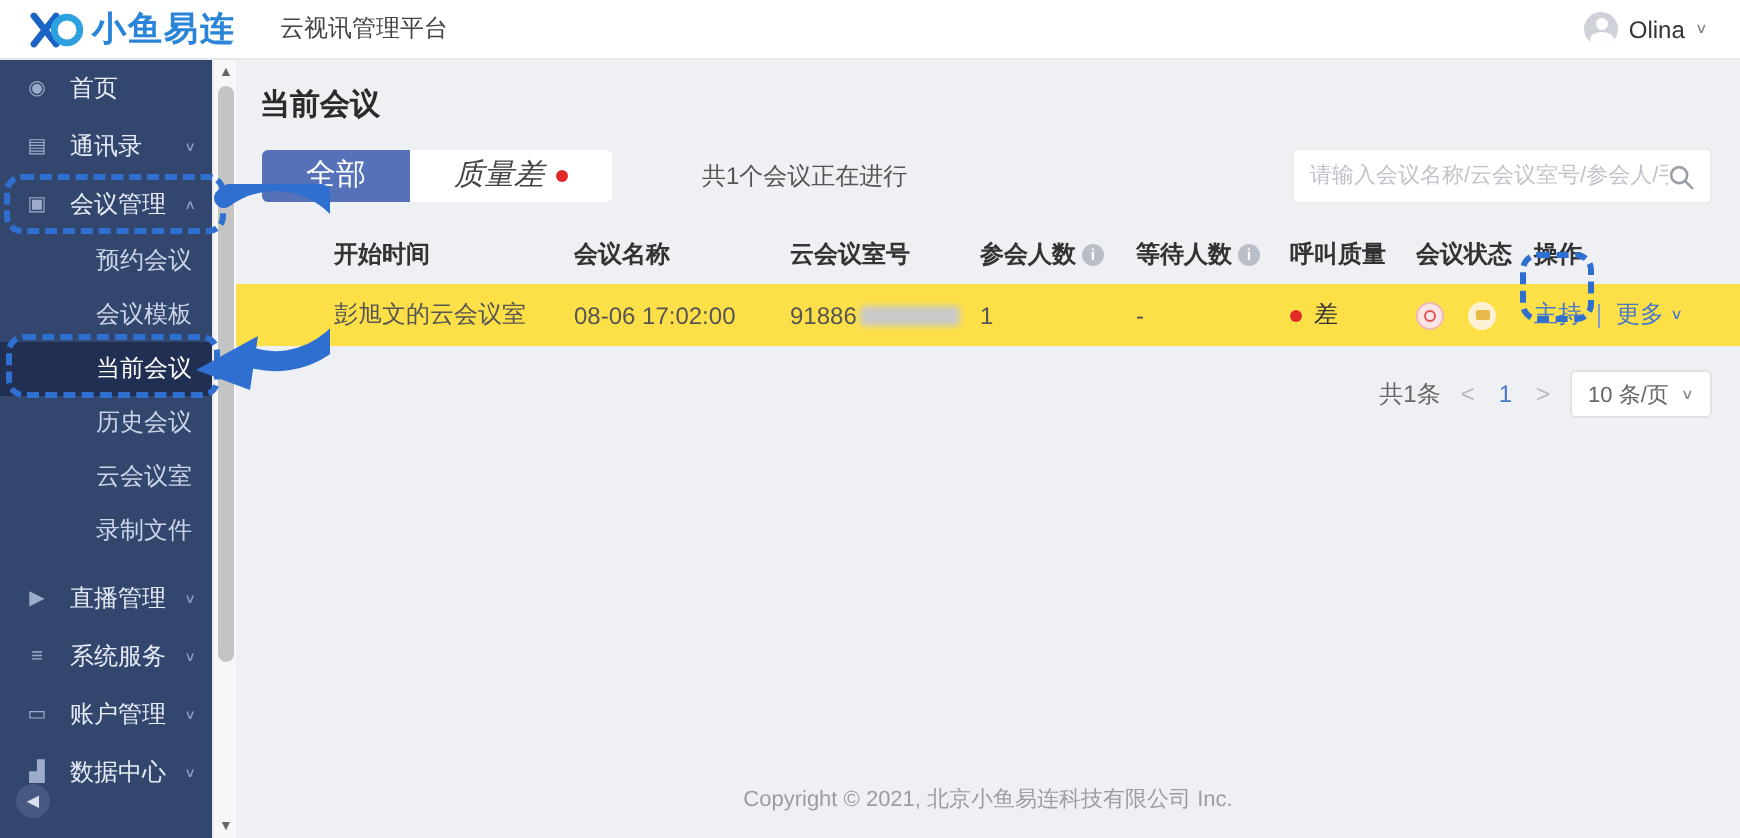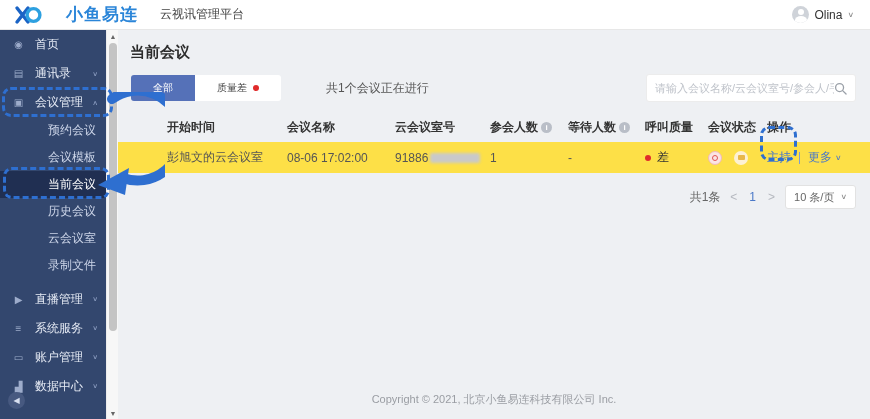--- a/index.html
+++ b/index.html
@@ -3,21 +3,21 @@
 <meta charset="utf-8">
 <style>
   * { margin:0; padding:0; box-sizing:border-box; }
   html,body { width:870px; height:419px; }
   body { font-family:"Liberation Sans","DejaVu Sans",sans-serif; font-size:12px; color:#333;
          background:#eef0f3; overflow:hidden; position:relative; }
 
   
   .topbar { position:absolute; left:0; top:0; width:870px; height:30px; background:#fff;
             border-bottom:1px solid #e7e7e7; display:flex; align-items:center; z-index:5; }
-  .logo { display:flex; align-items:center; margin-left:14px;gap:20px; }
+  .logo { display:flex; align-items:center; margin-left:14px; }
   .logo svg { display:block; }
   .logo-text { color:#2a85d8; font-size:17px; font-weight:bold; margin-left:4px; letter-spacing:1px; }
   .platform-title { margin-left:22px; font-size:12px; color:#444; }
   .user-menu { margin-left:auto; margin-right:16px; display:flex; align-items:center; gap:5px; cursor:pointer; }
   .avatar { width:17px; height:17px; border-radius:50%; background:#cfd3d9; position:relative; overflow:hidden; }
   .avatar::before { content:""; position:absolute; left:5.5px; top:3px; width:6px; height:6px; border-radius:50%; background:#fff; }
   .avatar::after  { content:""; position:absolute; left:2.5px; top:10px; width:12px; height:8px; border-radius:50% 50% 0 0; background:#fff; }
   .user-name { color:#333; font-size:12px; }
   .chev { font-size:9px; color:#888; transform:scaleY(.8); }
 
@@ -40,23 +40,23 @@
   .sb-arrow { position:absolute; left:0; width:12px; height:12px; color:#666; font-size:7px;
               display:flex; align-items:center; justify-content:center; cursor:pointer; }
   .sb-up { top:0; } .sb-down { bottom:0; }
   .sb-thumb { position:absolute; left:1.5px; top:13px; width:8px; height:288px; background:#c4c4c4;
               border-radius:4px; cursor:pointer; }
 
   
   .main { position:absolute; left:118px; top:30px; right:0; bottom:0; background:#eef0f3; }
   .page-title { margin:13px 0 0 12px; font-size:15px; font-weight:bold; color:#2b2b2b; }
   .toolbar { margin:12px 14px 0 13px; display:flex; align-items:center; }
-  .tab { height:26px; line-height:26px; padding:0 22px; font-size:10px; cursor:pointer; }
+  .tab { height:26px; line-height:26px; padding:0 22px; font-size:15px; cursor:pointer; }
   .tab-all { background:#5571b8; color:#fff; border-radius:3px 0 0 3px; }
-  .tab-poor { background:#fff; color:#444; border-radius:0 3px 3px 0; display:flex; align-items:center; gap:6px; }
+  .tab-poor { background:#fff; color:#444; border-radius:0 3px 3px 0; display:flex; align-items:center; gap:6px;font-style:italic; }
   .red-dot { width:6px; height:6px; border-radius:50%; background:#e02b2b; display:inline-block; }
   .summary { margin-left:45px; color:#555; }
   .search-box { margin-left:auto; width:210px; height:28px; background:#fff; border:1px solid #ececec;
                 border-radius:3px; display:flex; align-items:center; padding:0 8px; }
   .search-box input { flex:1; border:none; outline:none; font-size:11px; color:#333; background:transparent;
                       font-family:inherit; }
   .search-box input::placeholder { color:#bfc3ca; }
   .search-icon { width:13px; height:13px; flex:none; cursor:pointer; }
 
   

